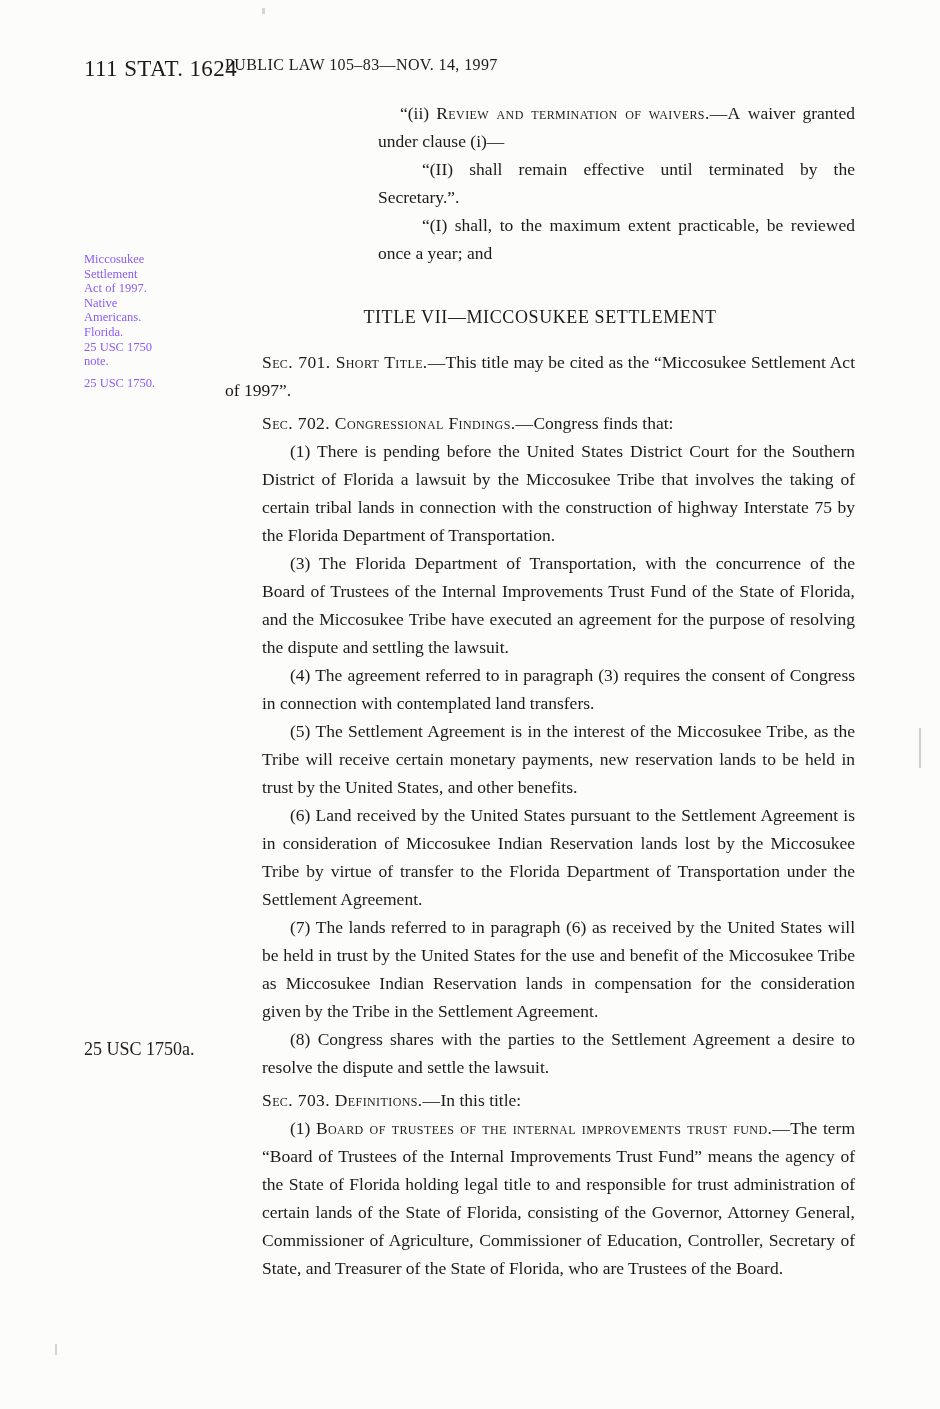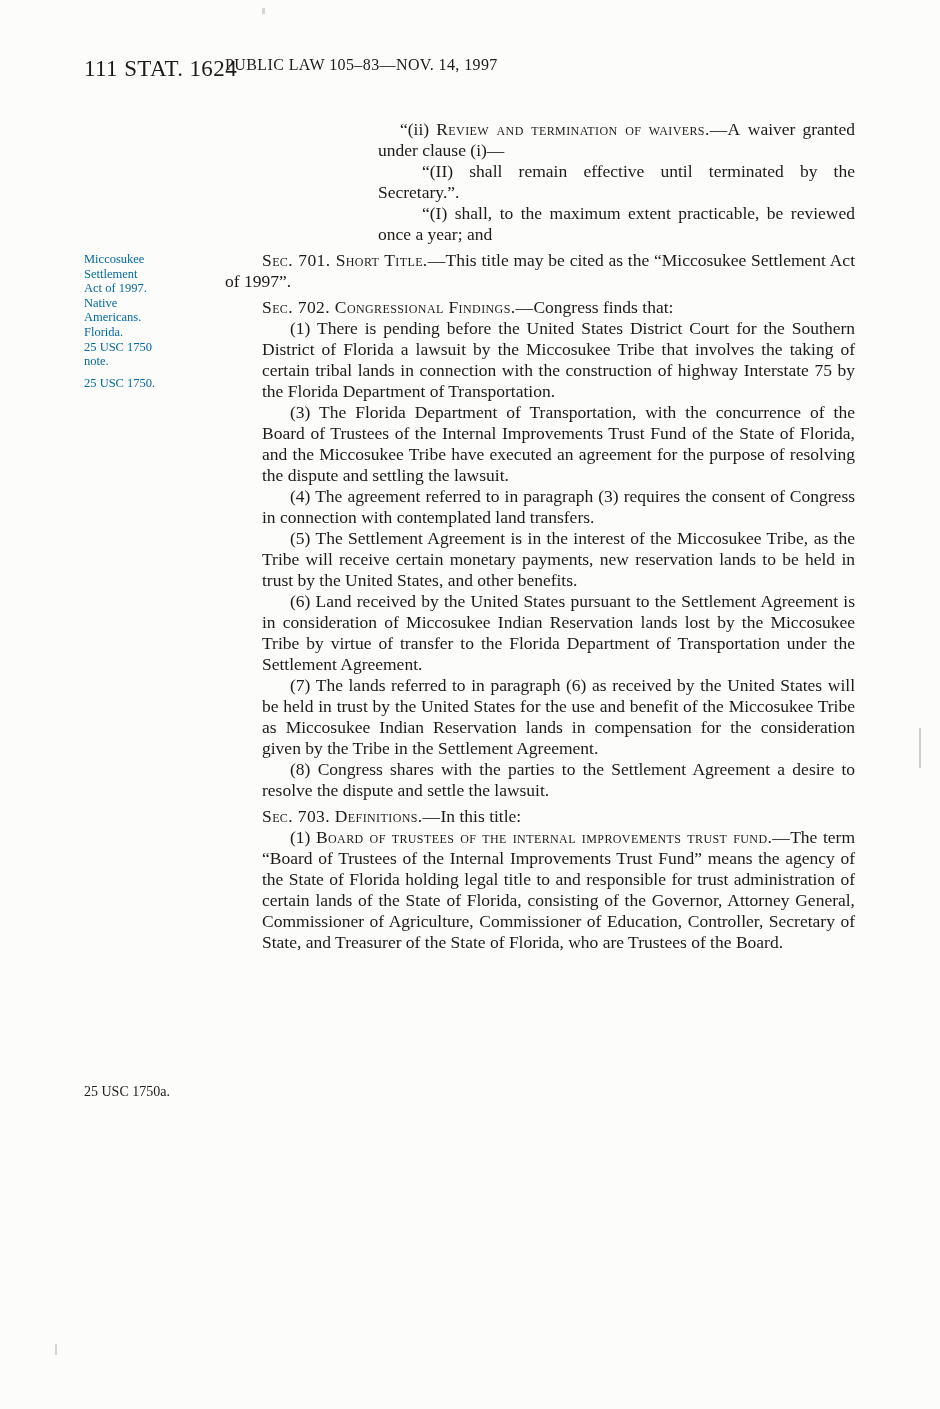--- a/index.html
+++ b/index.html
@@ -36,46 +36,44 @@
     white-space: nowrap;
   }
   
   .margin-col {
     position: absolute;
     left: 84px;
     top: 252px;
     width: 128px;
     font-size: 12.5px;
     line-height: 14.6px;
-    color: #0369a1;
+    color: #8b5cf6;
   }
   .margin-note {
     white-space: pre-line;
     margin: 0 0 7px 0;
   }
   .margin-note-abs {
     position: absolute;
     left: 84px;
     top: 1042px;
     width: 128px;
-    font-size: 14px;
+    font-size: 18px;
     line-height: 14.6px;
     color: #23201c;
-    margin-top: 43px;
   }
   
   .main {
     position: absolute;
     left: 225px;
     top: 99px;
     width: 630px;
     font-size: 17.5px;
-    line-height: 21px;
+    line-height: 28px;
     text-align: justify;
-    margin-top: 20px;
   }
   .main p { margin: 0; hyphens: auto; }
   .quote-block { margin-left: 153px; }
   .q-clause { text-indent: 22px; }
   .q-sub { text-indent: 44px; }
   .title-heading {
     margin: 36px 0 17px 0;
     text-align: center;
     font-size: 18px;
     font-weight: 400;
@@ -139,20 +137,21 @@
   <div class="margin-note-abs">25 USC 1750a.</div>
 
   <div class="main">
 
     <div class="quote-block">
       <p class="q-clause"><span>“(ii) </span><span class="sc">Review and termination of waivers.—A</span><span> waiver granted under clause (i)—</span></p>
       <p class="q-sub">“(II) shall remain effective until terminated by the Secretary.”.</p>
       <p class="q-sub">“(I) shall, to the maximum extent practicable, be reviewed once a year; and</p>
     </div>
 
+    <h2 class="title-heading">TITLE VII—MICCOSUKEE SETTLEMENT</h2>
 
     <p class="sec-para"><span class="sc">Sec. 701. Short Title.—</span><span>This title may be cited as the “Miccosukee Settlement Act of 1997”.</span></p>
 
     <p class="sec-para"><span class="sc">Sec. 702. Congressional Findings.—</span><span>Congress finds that:</span></p>
 
     <div class="findings">
       <p>(1) There is pending before the United States District Court for the Southern District of Florida a lawsuit by the Miccosukee Tribe that involves the taking of certain tribal lands in connection with the construction of highway Interstate 75 by the Florida Department of Transportation.</p>
       <p>(3) The Florida Department of Transportation, with the concurrence of the Board of Trustees of the Internal Improvements Trust Fund of the State of Florida, and the Miccosukee Tribe have executed an agreement for the purpose of resolving the dispute and settling the lawsuit.</p>
       <p>(4) The agreement referred to in paragraph (3) requires the consent of Congress in connection with contemplated land transfers.</p>
       <p>(5) The Settlement Agreement is in the interest of the Miccosukee Tribe, as the Tribe will receive certain monetary payments, new reservation lands to be held in trust by the United States, and other benefits.</p>

